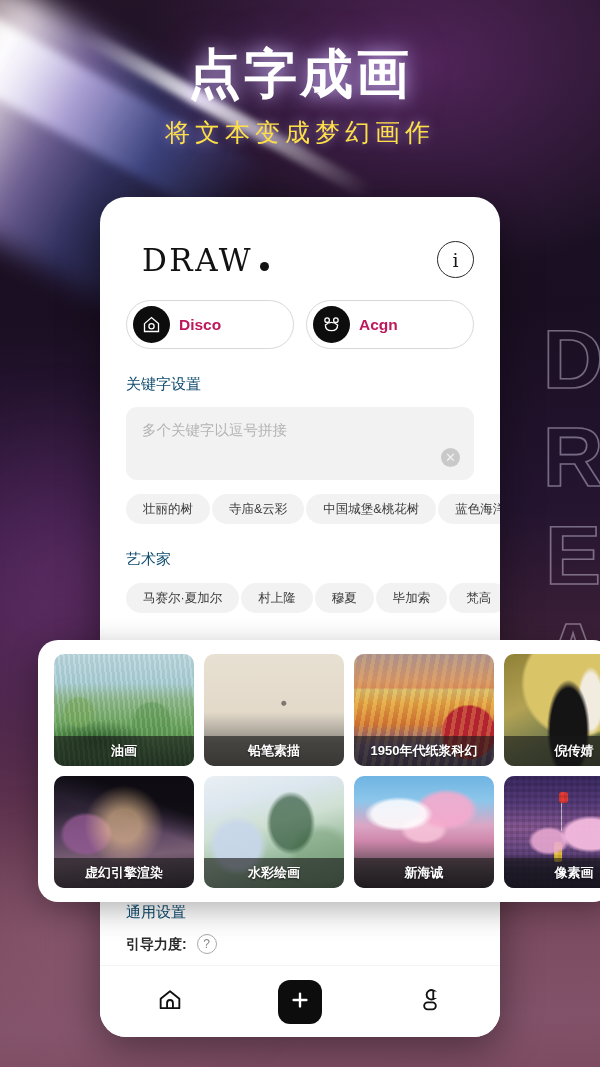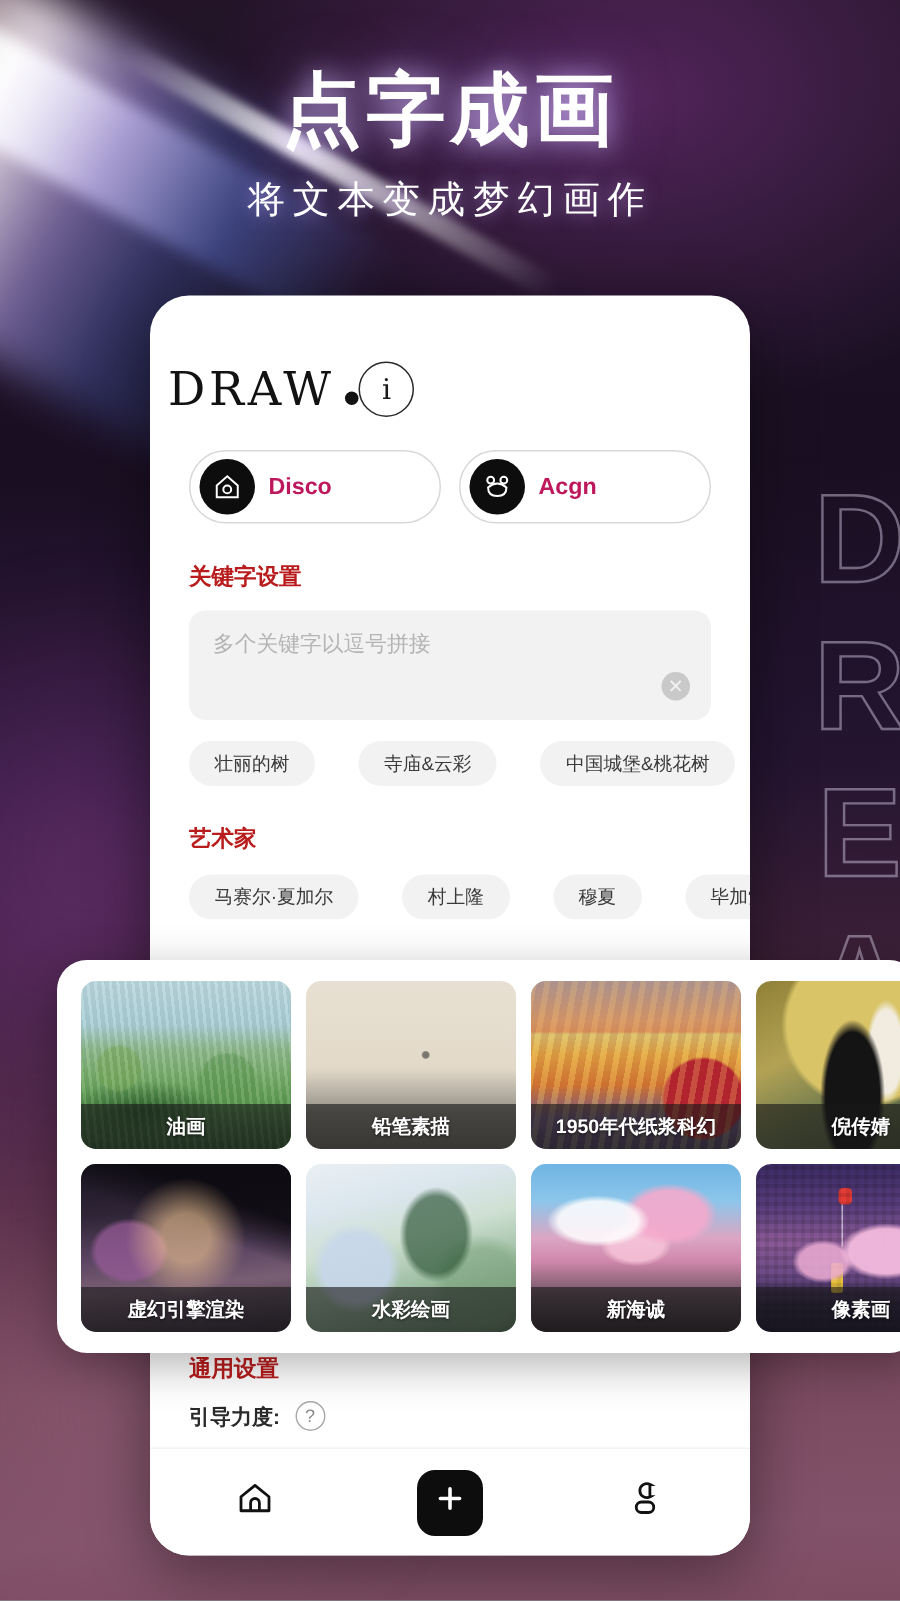--- a/index.html
+++ b/index.html
@@ -114,41 +114,41 @@
     letter-spacing: 3px;
     color: #ffffff;
     text-shadow: 0 0 18px rgba(215,190,255,0.85), 0 0 38px rgba(160,120,230,0.55);
     line-height: 1.1;
   }
   #headline-sub {
     margin-top: 14px;
     font-family: "DejaVu Serif", "Liberation Serif", serif;
     font-size: 25px;
     letter-spacing: 5px;
-    color: #ffffff;
+    color: #fde047;
     text-shadow: 0 0 12px rgba(190,160,240,0.7);
   }
 
   
   #app-card {
     position: absolute;
     left: 100px; top: 197px;
     width: 400px; height: 840px;
     background: #ffffff;
     border-radius: 26px;
     box-shadow: 0 10px 42px rgba(0,0,0,0.42);
     overflow: hidden;
     z-index: 5;
   }
   #app-scroll { position: absolute; inset: 0 0 72px 0; overflow: hidden; }
 
   
   #app-header {
-    display: flex; align-items: center; 
-    padding: 44px 26px 0 12px;
+    display: flex; align-items: center; justify-content: space-between;
+    padding: 44px 26px 0 42px;
   }
   #brand-logo {
     font-family: "DejaVu Serif", "Liberation Serif", serif;
     font-size: 31px;
     font-weight: 400;
     letter-spacing: 2.5px;
     color: #121212;
     display: flex; align-items: baseline; gap: 7px;
   }
   #brand-dot {
@@ -185,21 +185,21 @@
     background: #0d0d0d;
     display: flex; align-items: center; justify-content: center;
     flex: 0 0 37px;
   }
   .model-tab.active .model-icon { background: #ffffff; }
   .model-label { font-size: 15.5px; font-weight: 700; color: #be185d; }
   .model-tab.active .model-label { color: #ffffff; }
 
   
   .section-title {
-    font-size: 15px; font-weight: 700; color: #b91c1c;
+    font-size: 15px; font-weight: 400; color: #0c4a6e;
     padding: 0 26px; margin-top: 26px;
   }
 
   
   #keyword-box {
     position: relative;
     margin: 13px 26px 0 26px;
     height: 73px;
     background: #f2f2f2;
     border-radius: 11px;
@@ -214,21 +214,21 @@
   #keyword-clear {
     position: absolute; right: 14px; bottom: 13px;
     width: 19px; height: 19px; border-radius: 50%;
     background: #c9c9c9; color: #f2f2f2;
     font-size: 13px; line-height: 19px; text-align: center;
     cursor: pointer; font-family: "Liberation Sans", sans-serif;
   }
 
   
   .chip-row {
-    display: flex; gap: 29px;
+    display: flex; gap: 2px;
     padding: 14px 0 0 26px;
     white-space: nowrap;
     overflow: hidden;
   }
   .chip {
     flex: 0 0 auto;
     height: 30px; line-height: 30px;
     padding: 0 17px;
     border-radius: 15px;
     background: #f2f2f2;

